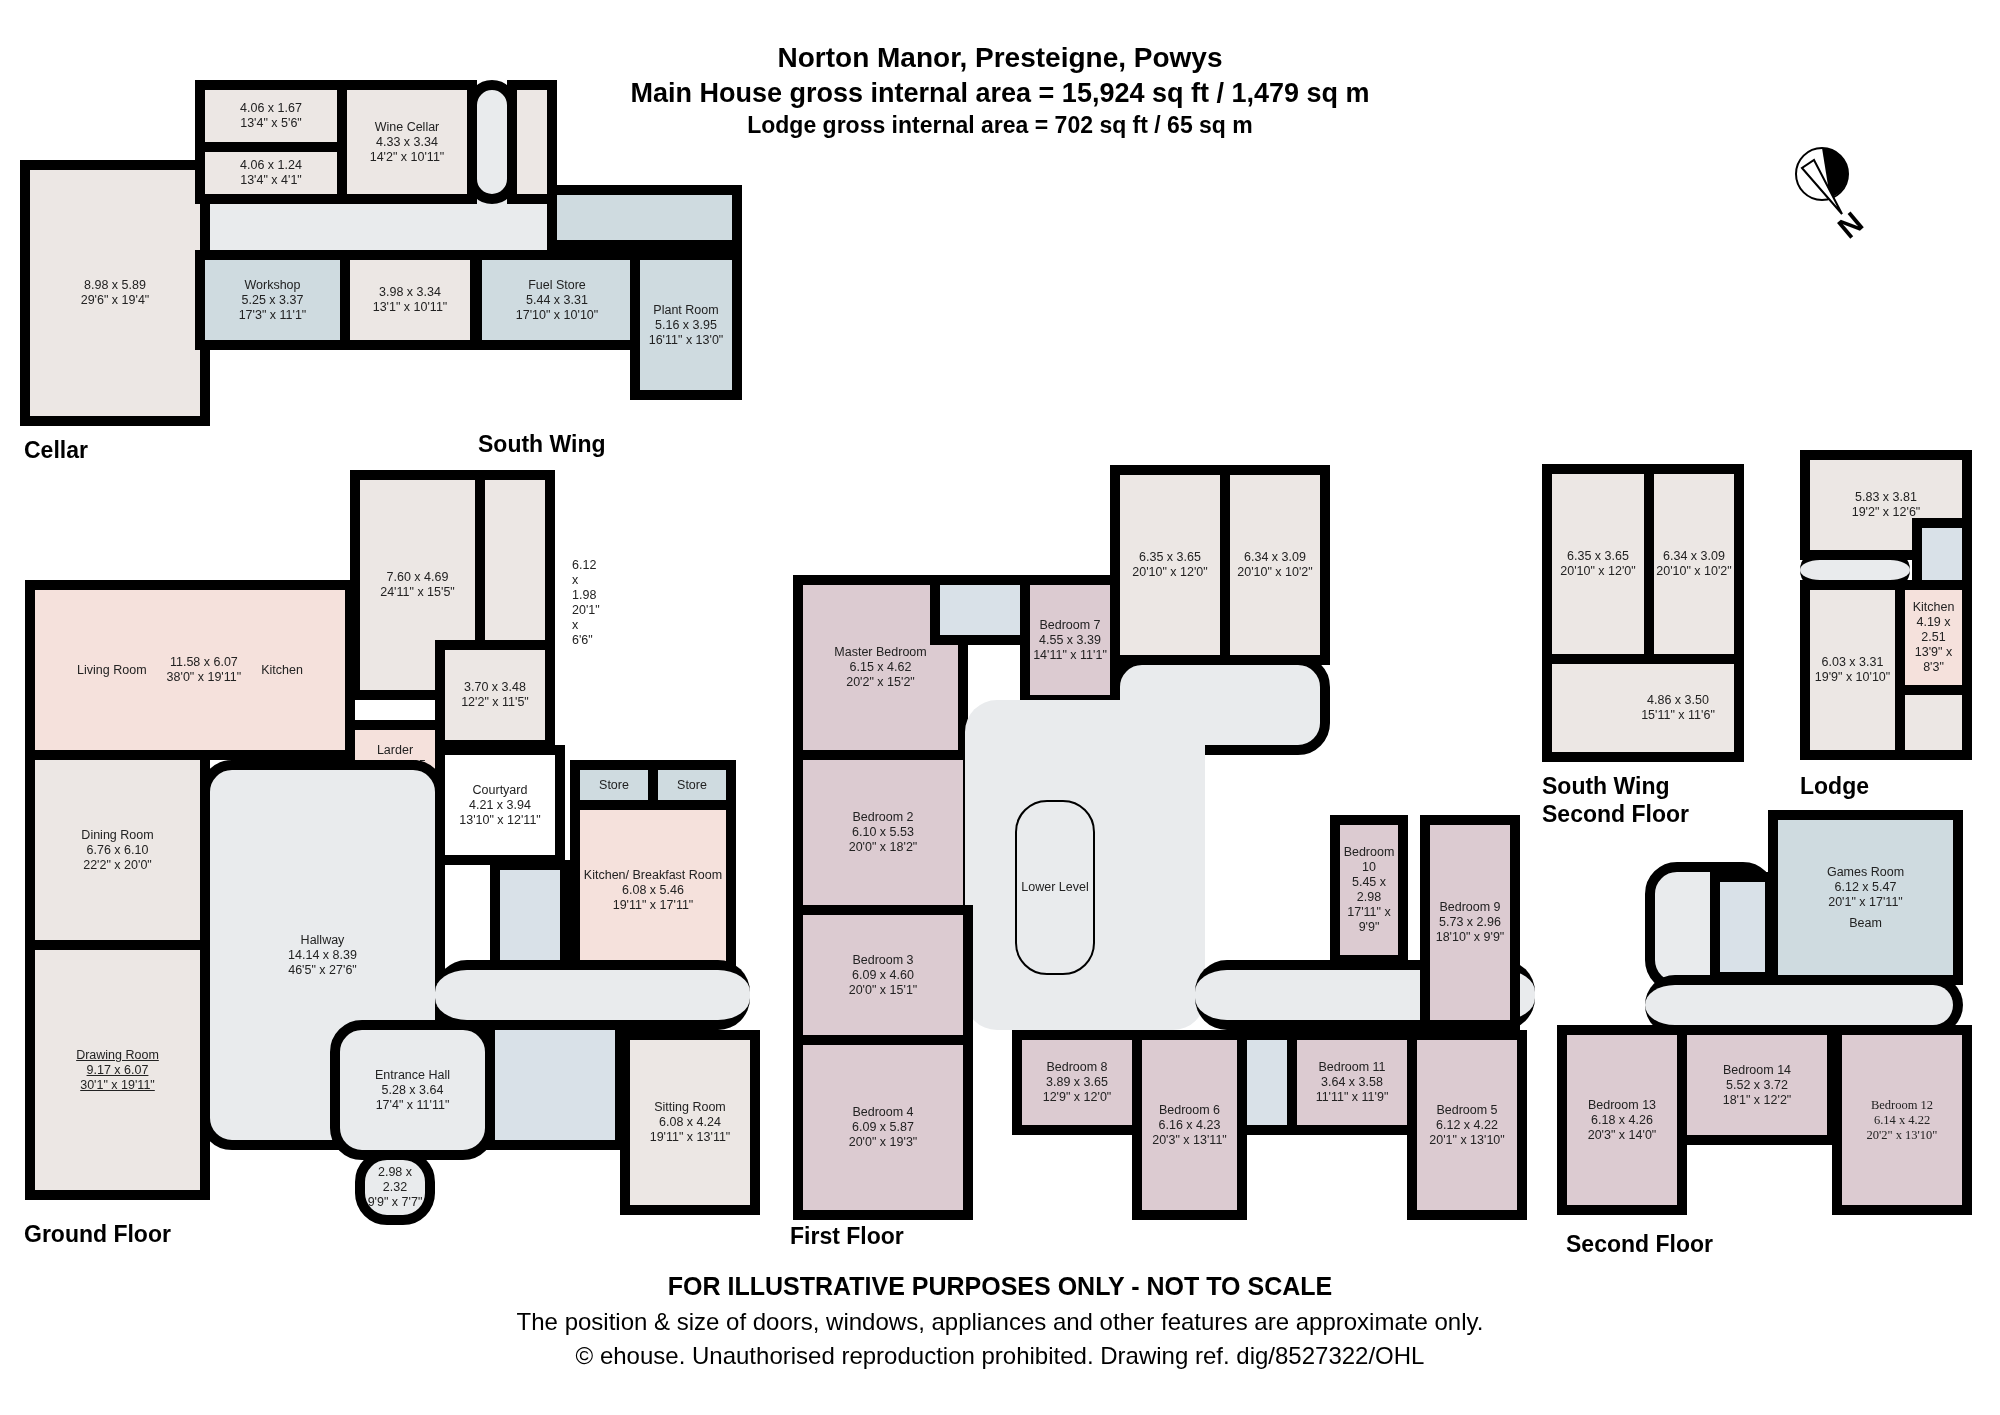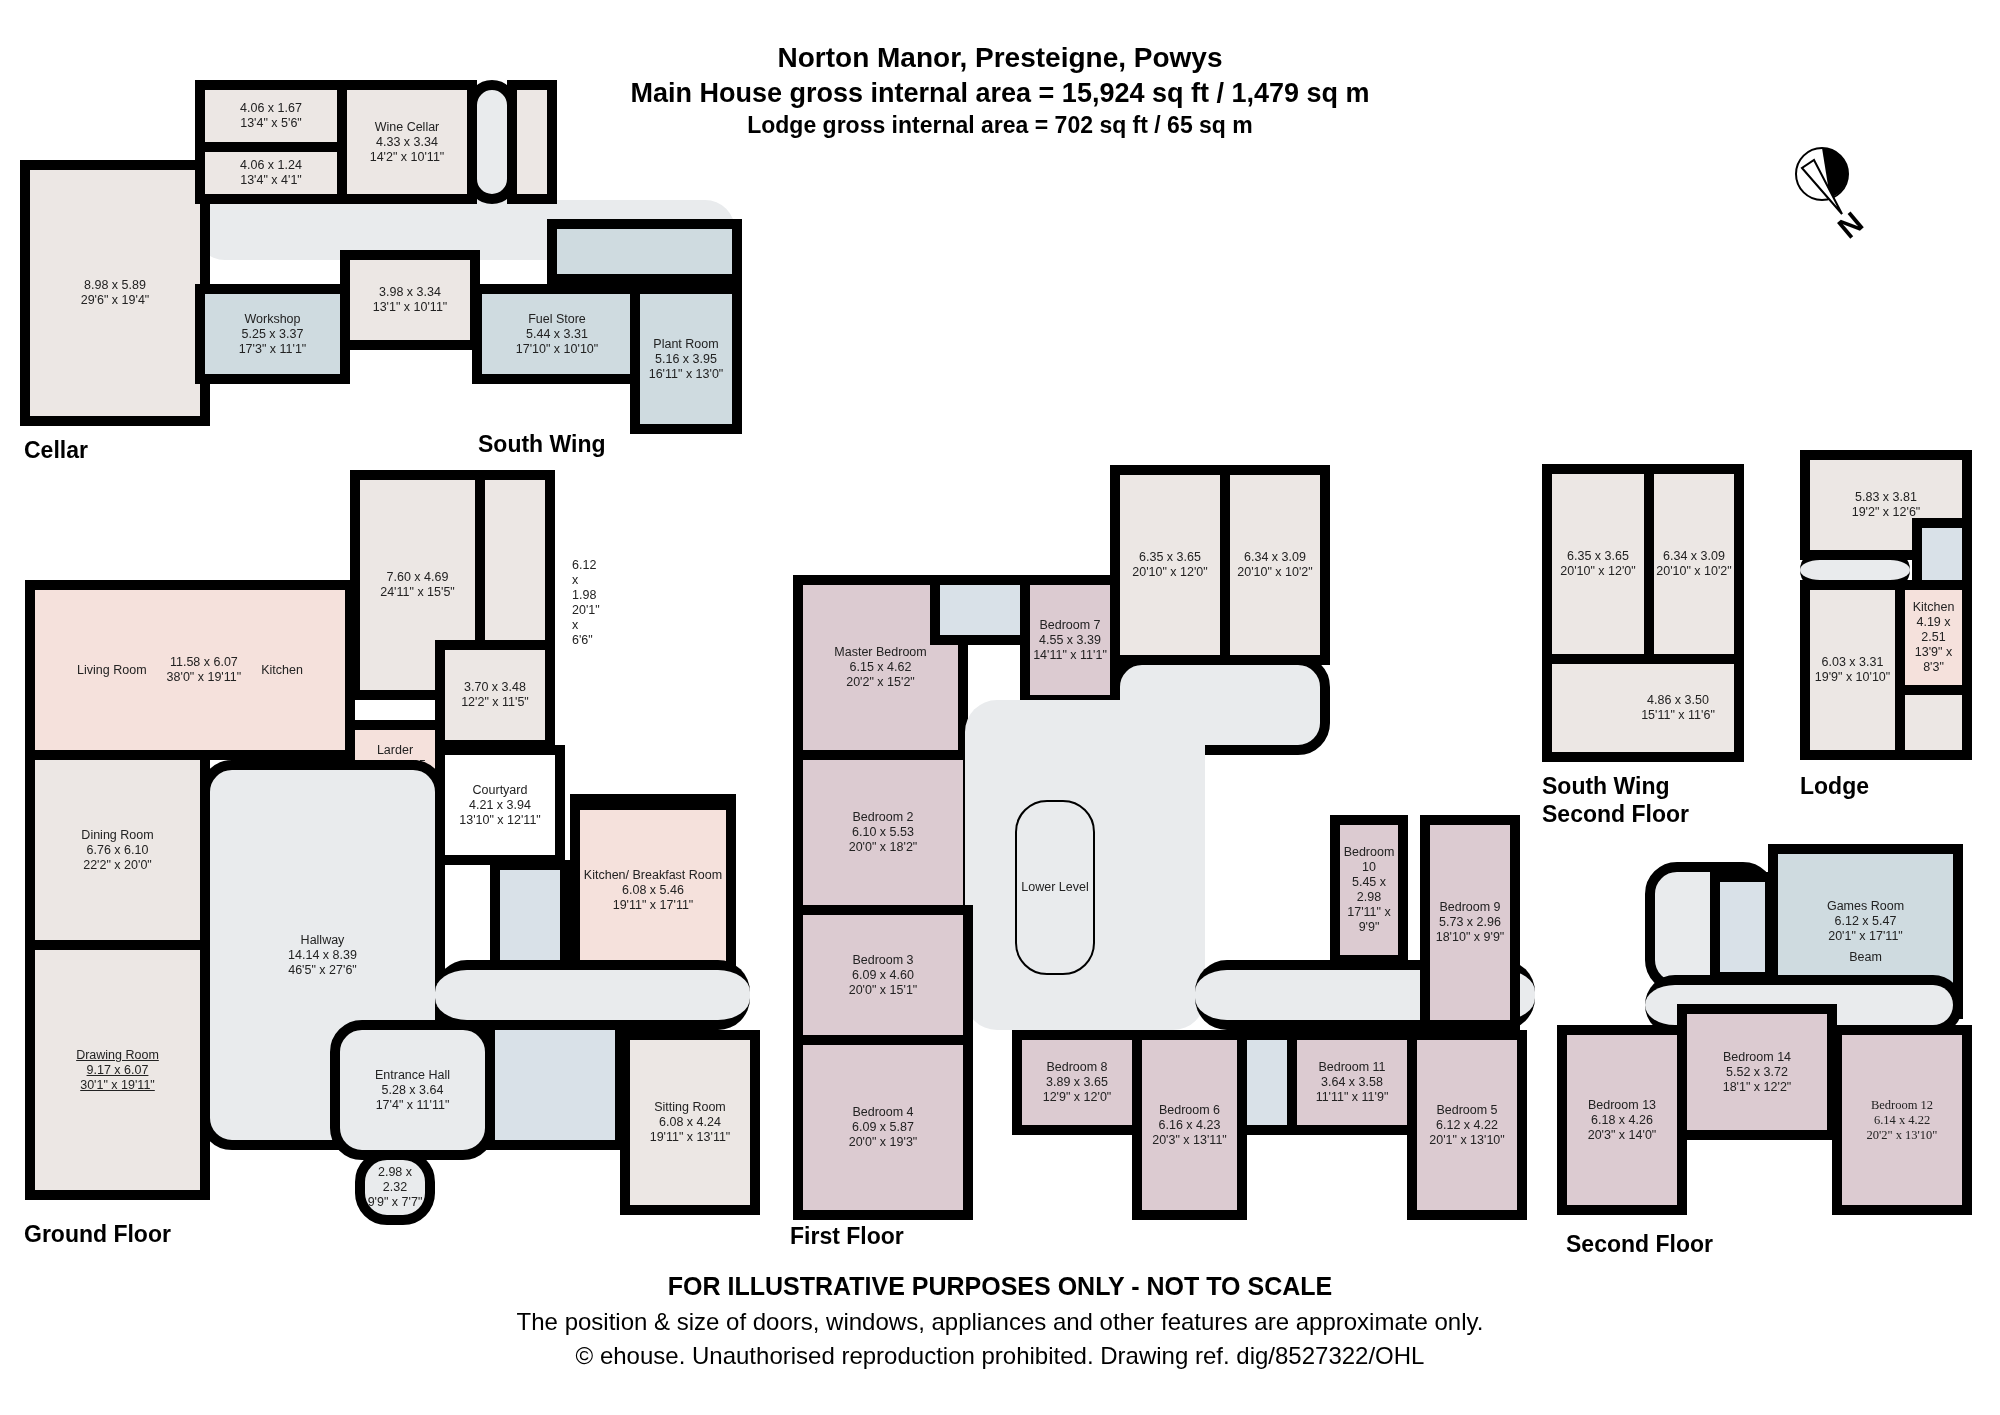--- a/index.html
+++ b/index.html
@@ -13,21 +13,21 @@
   .ftr.f2{top:1308px;font-size:24px;}
   .ftr.f3{top:1342px;font-size:24px;}
   .floor-label{position:absolute;font-weight:bold;font-size:23px;line-height:28px;font-family:"Liberation Sans",sans-serif;}
   .plan{position:absolute;}
   .room{position:absolute;box-sizing:border-box;border:10px solid #000;display:flex;align-items:center;justify-content:center;flex-direction:column;text-align:center;font-size:12.5px;line-height:15px;font-family:"Liberation Sans",sans-serif;color:#222;}
   .room .nm{display:block;}
   .room .m{display:block;}
   .room .i{display:block;}
   .c-grey{background:#ece7e4;}
   .c-hall{background:#e9ebed;border-radius:32px;}
-  .c-blue{background:#cfdbe0;margin-top:34px;}
+  .c-blue{background:#cfdbe0;}
   .c-pink{background:#f5e1dc;}
   .c-mauve{background:#dccbd1;}
   .c-bath{background:#d9e1e8;}
   .c-white{background:#fff;}
   .annot{position:absolute;font-size:12.5px;line-height:15px;color:#222;font-family:"Liberation Sans",sans-serif;}
   .compass{position:absolute;left:1790px;top:140px;width:80px;height:100px;}
 </style>
 </head>
 <body>
 
@@ -288,21 +288,21 @@
       <span class="m">6.12 x 5.47</span>
       <span class="i">20'1" x 17'11"</span>
     <span class="nm" style="margin-top:6px">Beam</span>
   </div>
   <div class="room c-hall" style="left:1645px;top:975px;width:318px;height:60px;border-left:none;"></div>
   <div class="room c-mauve" style="left:1557px;top:1025px;width:130px;height:190px;">
     <span class="nm">Bedroom 13</span>
       <span class="m">6.18 x 4.26</span>
       <span class="i">20'3" x 14'0"</span>
   </div>
-  <div class="room c-mauve" style="left:1677px;top:1004px;width:160px;height:136px;text-align:right;">
+  <div class="room c-mauve" style="left:1677px;top:1025px;width:160px;height:120px;text-align:right;">
     <span class="nm">Bedroom 14</span>
       <span class="m">5.52 x 3.72</span>
       <span class="i">18'1" x 12'2"</span>
   </div>
   <div class="room c-mauve" style="left:1832px;top:1025px;width:140px;height:190px;font-family:Liberation Serif, serif;">
     <span class="nm">Bedroom 12</span>
       <span class="m">6.14 x 4.22</span>
       <span class="i">20'2" x 13'10"</span>
   </div>
 </div>

